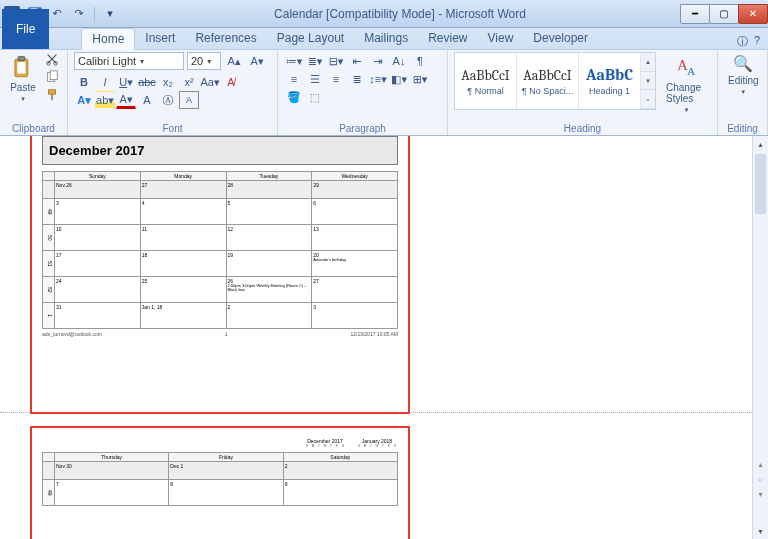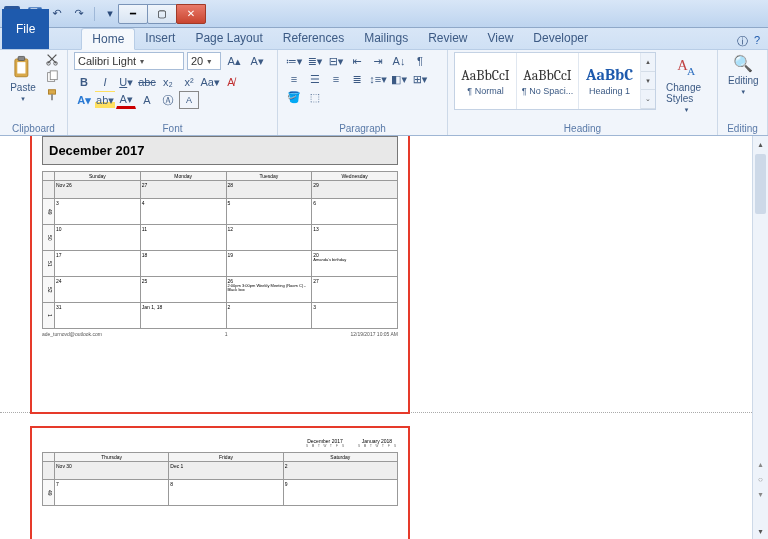--- a/index.html
+++ b/index.html
@@ -89,33 +89,34 @@
           <rect x="2" y="2" width="12" height="12" fill="#3a6fb7" rx="1"></rect>
           <rect x="4" y="3" width="6" height="4" fill="#fff"></rect>
           <rect x="4" y="9" width="8" height="4" fill="#cdd9e8"></rect>
         </svg>
       </div>
     <div class="qat-btn">↶</div>
     <div class="qat-btn">↷</div>
     <div class="qat-sep"></div>
     <div class="qat-btn">▾</div>
   </div>
+  <div class="title-text">Calendar [Compatibility Mode] - Microsoft Word</div>
   <div class="win-controls">
     <div class="win-btn">━</div>
     <div class="win-btn">▢</div>
     <div class="win-btn win-close">✕</div>
   </div>
 </div>
 
 <div class="ribbontabs">
   <div class="file-tab">File</div>
   <div class="tab active">Home</div>
   <div class="tab">Insert</div>
+  <div class="tab">References</div>
   <div class="tab">Page Layout</div>
-  <div class="tab">References</div>
   <div class="tab">Mailings</div>
   <div class="tab">Review</div>
   <div class="tab">View</div>
   <div class="tab">Developer</div>
   <div class="help-icons">
     <span>ⓘ</span>
     <span style="color:#1e5aad;">?</span>
   </div>
 </div>
 

